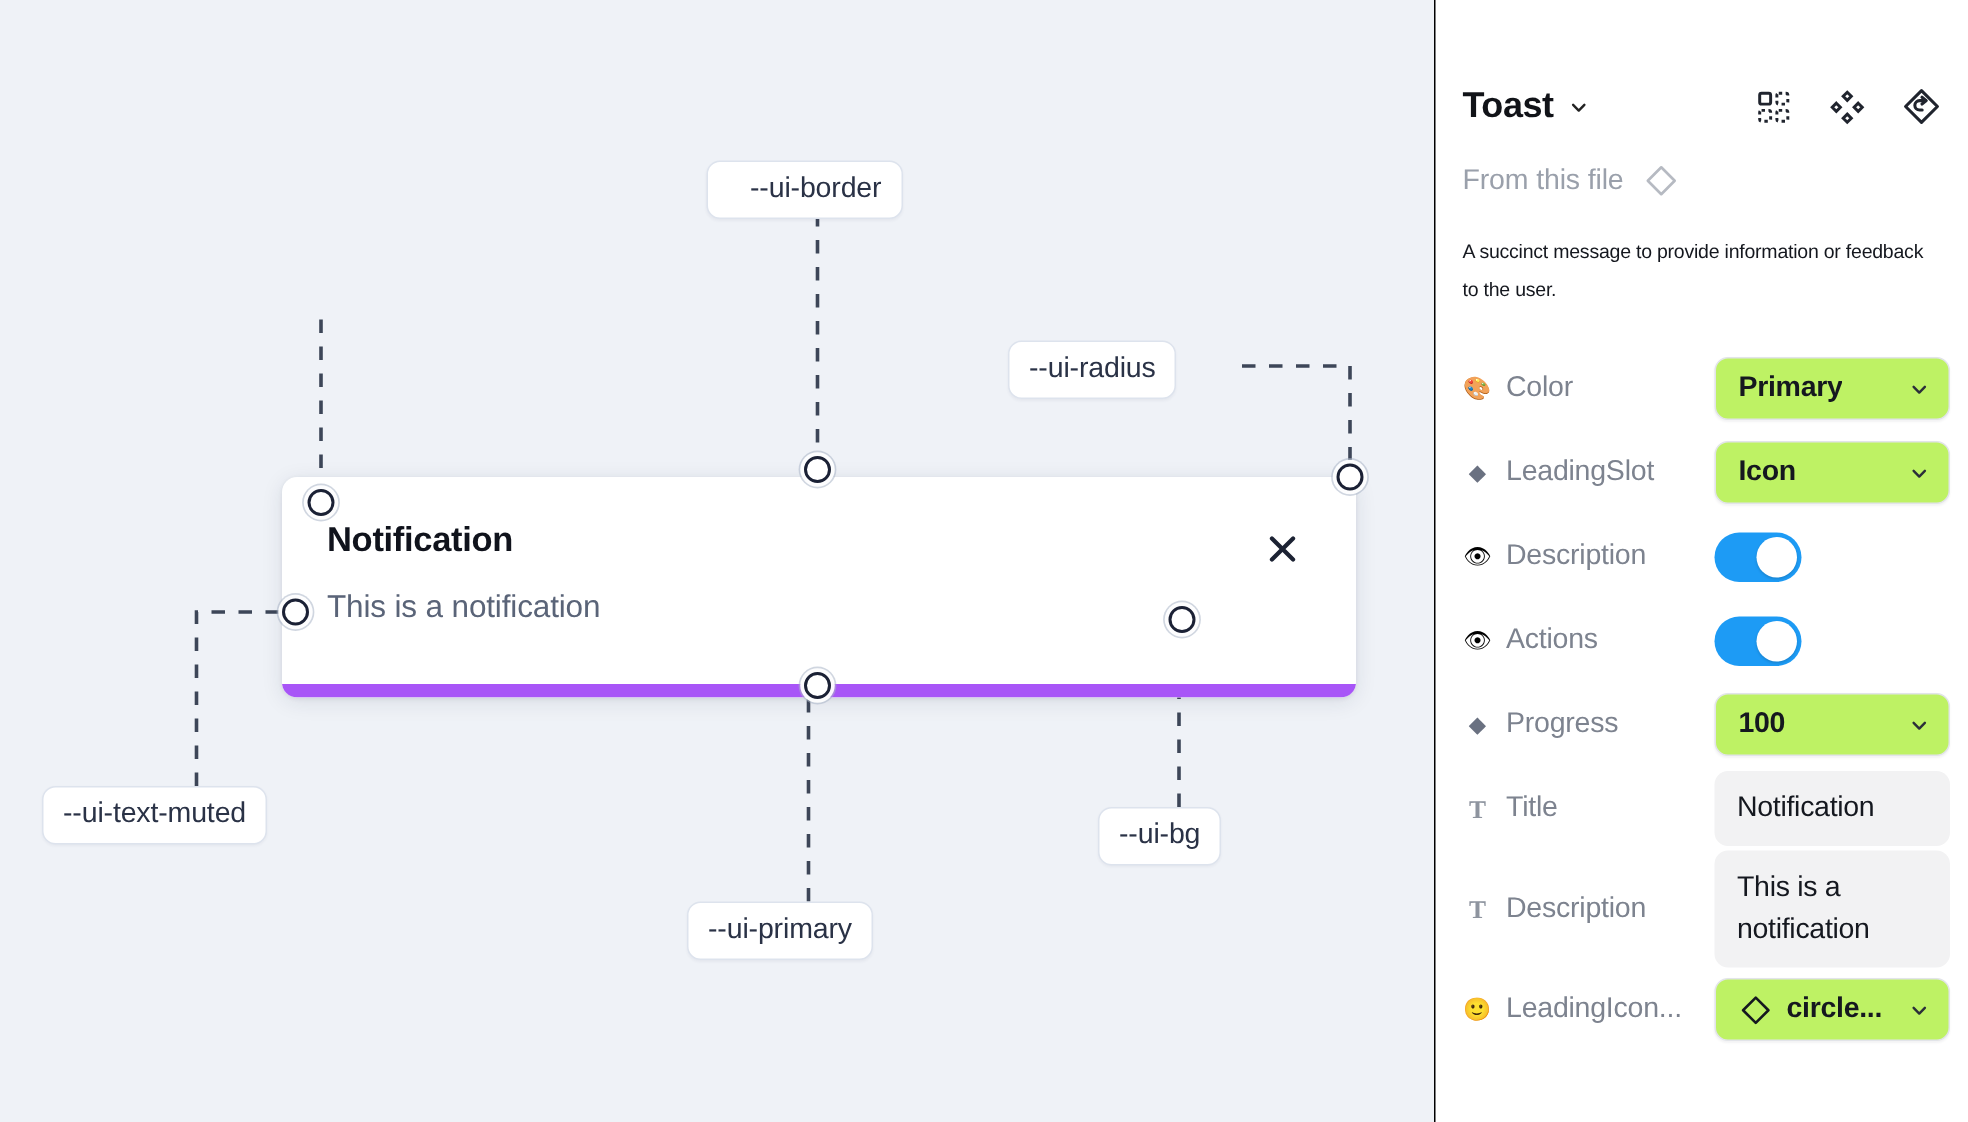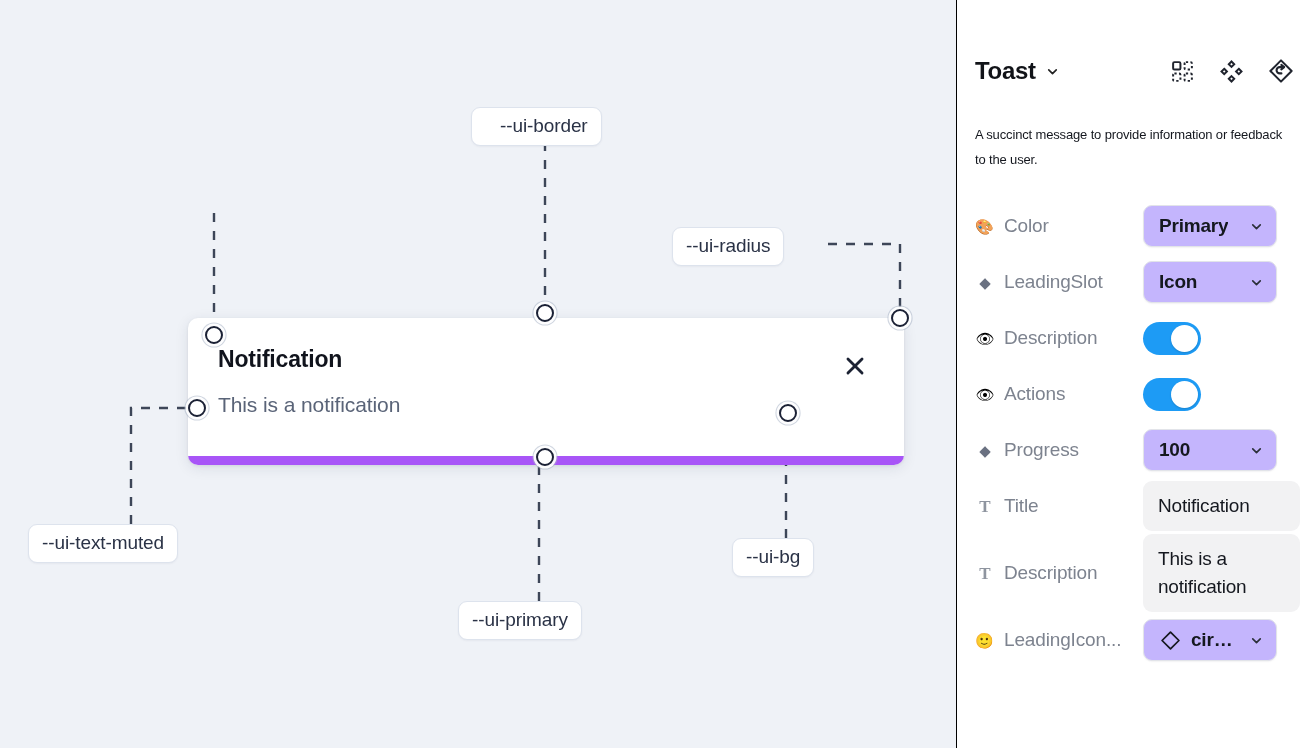--- a/index.html
+++ b/index.html
@@ -129,23 +129,23 @@
     font-weight: 700; font-size: 17px; color: #8e949f;
   }
   .prop-label {
     font-size: 19px; color: #7d838f; letter-spacing: -.15px;
     white-space: nowrap; overflow: hidden; text-overflow: ellipsis;
   }
   .prop-right { flex: 1 1 auto; display: flex; justify-content: flex-start; }
 
   .select {
     position: relative;
-    width: 134px;
+    width: 157px;
     min-height: 42px;
-    background: #c4b5fd;
+    background: #bef264;
     border: 1px solid #e2e4e9;
     border-radius: 9px;
     display: flex; align-items: center;
     padding: 0 12px 0 15px;
     box-shadow: 0 1px 1.5px rgba(20,25,40,.05);
   }
   .select .sel-val {
     font-size: 19px; font-weight: 700; color: #15181f;
     letter-spacing: -.2px;
     white-space: nowrap; overflow: hidden; text-overflow: ellipsis;
@@ -260,20 +260,28 @@
         <span>
           <svg width="26" height="26" viewBox="0 0 24 24" fill="none" stroke="currentColor" stroke-width="1.9" stroke-linecap="round" stroke-linejoin="round">
             <path d="M12 2.2 L21.8 12 L12 21.8 L2.2 12 Z"></path>
             <path d="M14.6 8.4 h-3.8 a2.9 2.9 0 0 0 0 5.8 h1.6"></path>
             <polyline points="12.3,6.3 14.9,8.4 12.3,10.5"></polyline>
           </svg>
         </span>
       </div>
     </div>
 
+    <div class="from-file">
+      <span class="from-file-label">From this file</span>
+      <span style="display:flex;color:#b6bac2;">
+        <svg width="25" height="25" viewBox="0 0 24 24" fill="none" stroke="currentColor" stroke-width="1.7" stroke-linejoin="round">
+          <path d="M12 3.4 L20.6 12 L12 20.6 L3.4 12 Z"></path>
+        </svg>
+      </span>
+    </div>
 
     <div class="panel-desc">A succinct message to provide information or feedback to the user.</div>
 
     <div class="props">
 
       <div class="prop-row">
         <div class="prop-left">
           <span class="prop-icon">🎨</span>
           <span class="prop-label">Color</span>
         </div>

